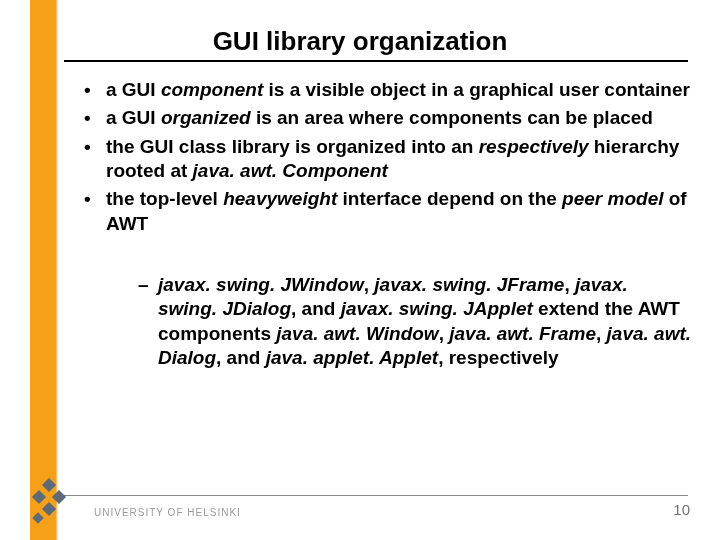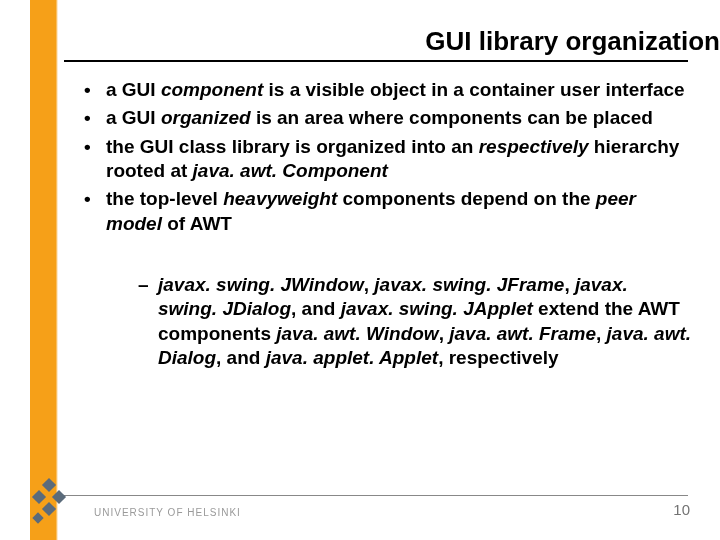--- a/index.html
+++ b/index.html
@@ -24,21 +24,21 @@
     top: 0;
     width: 28px;
     height: 540px;
     background: linear-gradient(to right, #f6a018 0%, #f6a018 92%, #fff 100%);
   }
   .title {
     position: absolute;
     top: 26px;
     left: 0;
     width: 720px;
-    text-align: right;
+    text-align: center;
     font-size: 26px;
     font-weight: bold;
   }
   .title-rule {
     position: absolute;
     top: 60px;
     left: 64px;
     width: 624px;
     height: 2px;
     background: #000;
@@ -137,30 +137,30 @@
 <div class="slide">
 
   <div class="side-bar"></div>
 
   <div class="title">GUI library organization</div>
   <div class="title-rule"></div>
 
   <div class="content">
     <ul class="bullets">
       <li>
-        <span>a GUI </span><span class="i">component</span><span> is a visible object in a container user interface</span>
+        <span>a GUI </span><span class="i">component</span><span> is a visible object in a graphical user container</span>
       </li>
       <li>
         <span>a GUI </span><span class="i">organized</span><span> is an area where components can be placed</span>
       </li>
       <li>
         <span>the GUI class library is organized into an </span><span class="i">respectively</span><span> hierarchy rooted at </span><span class="i">java. awt. Component</span>
       </li>
       <li>
-        <span>the top-level </span><span class="i">heavyweight</span><span> components depend on the </span><span class="i">peer model</span><span> of AWT</span>
+        <span>the top-level </span><span class="i">heavyweight</span><span> interface depend on the </span><span class="i">peer model</span><span> of AWT</span>
         <ul class="subs">
           <li>
             <span class="i">javax. swing. JWindow</span><span>, </span><span class="i">javax. swing. JFrame</span><span>, </span><span class="i">javax. swing. JDialog</span><span>, and </span><span class="i">javax. swing. JApplet</span><span> extend the AWT components </span><span class="i">java. awt. Window</span><span>, </span><span class="i">java. awt. Frame</span><span>, </span><span class="i">java. awt. Dialog</span><span>, and </span><span class="i">java. applet. Applet</span><span>, respectively</span>
           </li>
         </ul>
       </li>
     </ul>
   </div>
 
   <div class="footer-rule"></div>

